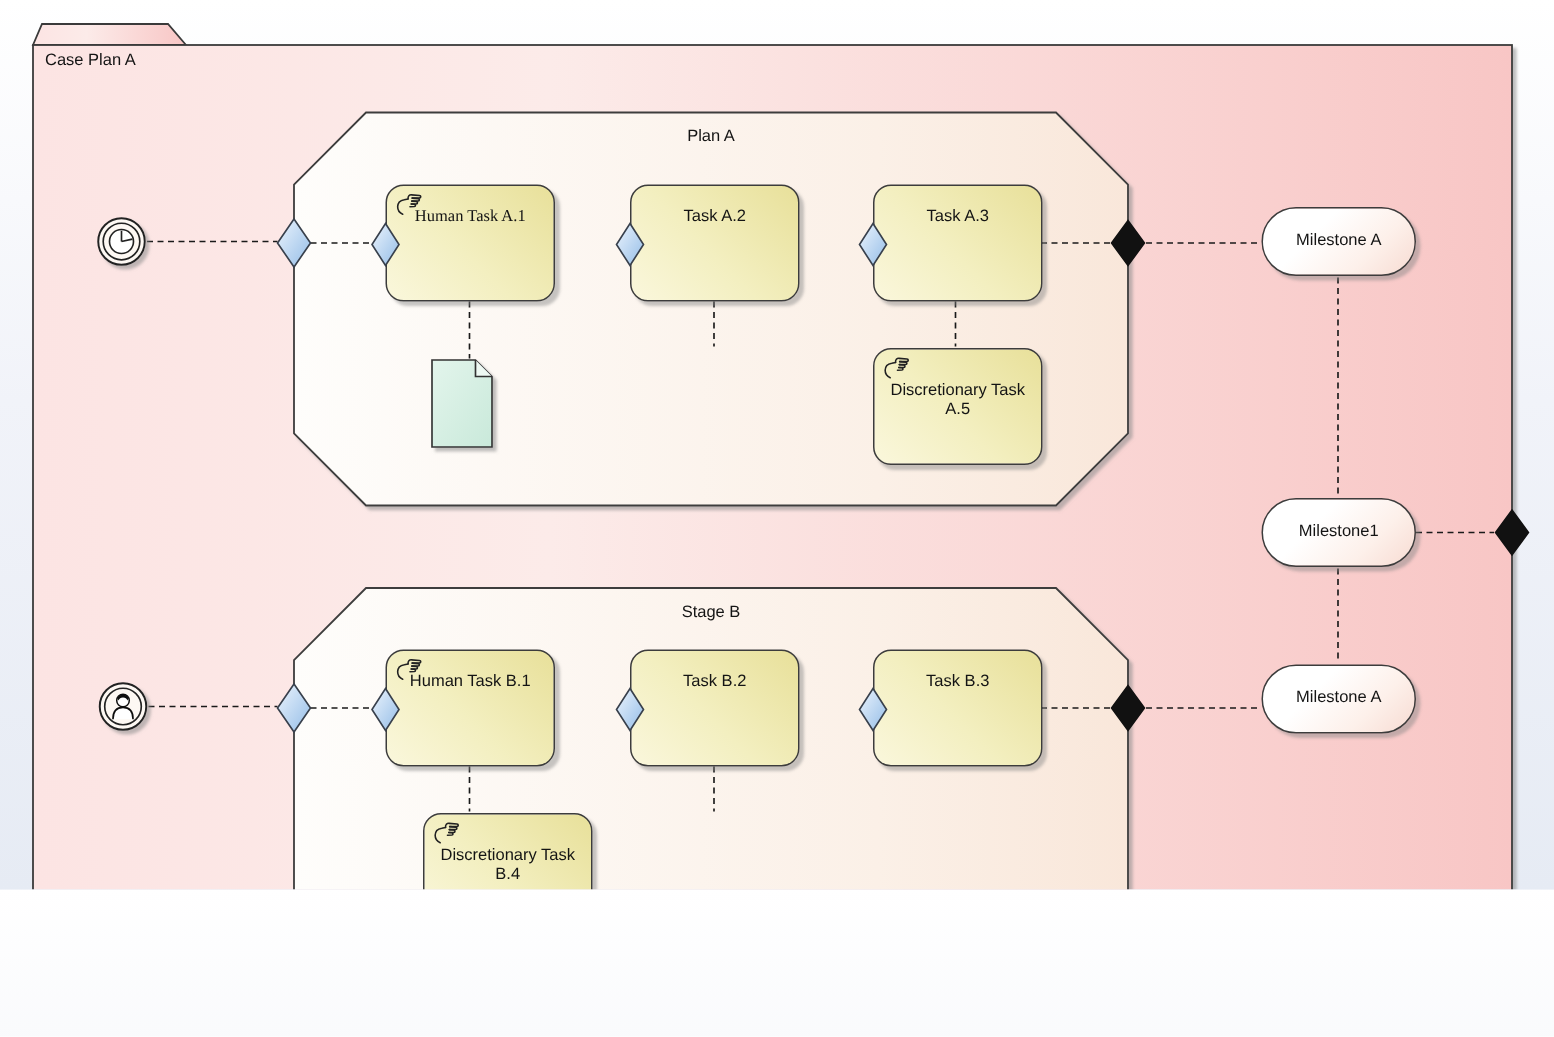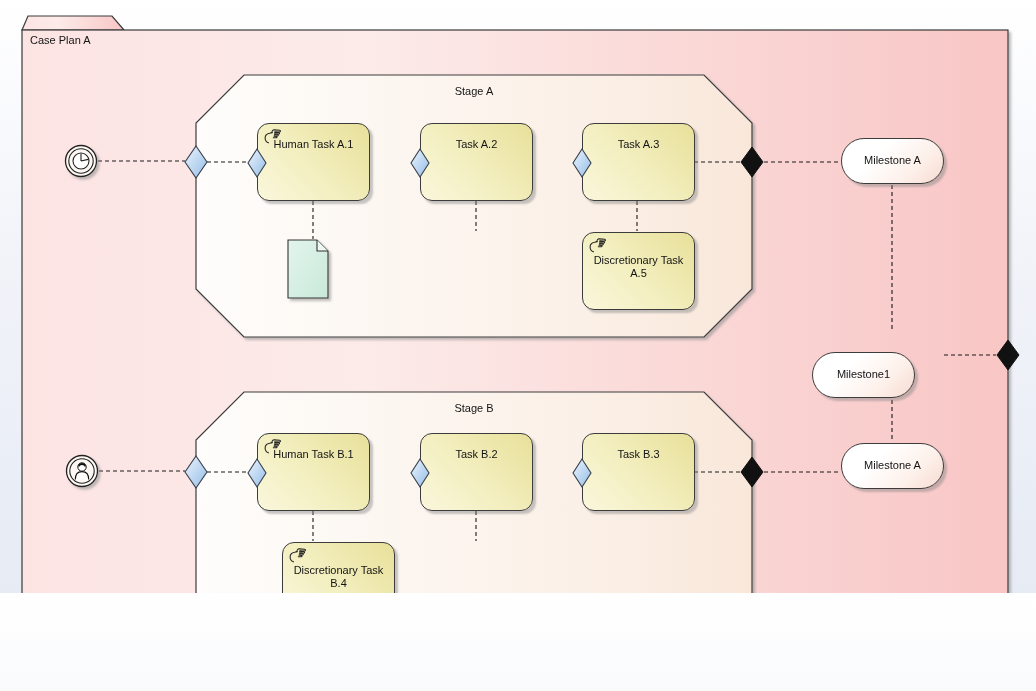--- a/index.html
+++ b/index.html
@@ -124,24 +124,24 @@
       <circle cx="82" cy="471" r="12.2" fill="none" stroke="#222" stroke-width="1.1"></circle>
       <g>
         <circle cx="82" cy="467" r="4.2" fill="#ffffff" stroke="#111" stroke-width="1"></circle>
         <path d="M78.2,465.4 A4.2,4.2 0 0 1 85.8,465.4 L85,467 A3.2,3 0 0 0 79,467 Z" fill="#111"></path>
         <path d="M75.3,479.5 C75.3,473.5 78,471.6 82,471.6 C86,471.6 88.7,473.5 88.7,479.5" fill="#ffffff" stroke="#111" stroke-width="1.1"></path>
       </g>
     </g>
   </svg>
 
   <div class="lbl" style="left:30px;top:34px;">Case Plan A</div>
-  <div class="stage-label" style="top:85px;">Stage A</div>
+  <div class="stage-label" style="top:85px;">Plan A</div>
   <div class="stage-label" style="top:402px;">Stage B</div>
 
-  <div class="task" style="left:257px;top:123px;">
+  <div class="task" style="left:257px;top:123px;font-family:Liberation Serif, serif;">
     <svg class="hand">
         <use href="#hand"></use>
       </svg>
     <div class="task-label">Human Task A.1</div>
   </div>
   <div class="task" style="left:420px;top:123px;">
     <div class="task-label">Task A.2</div>
   </div>
   <div class="task" style="left:582px;top:123px;">
     <div class="task-label">Task A.3</div>
@@ -168,21 +168,21 @@
   <div class="task disc" style="left:257px;top:542px;margin-left:25px;">
     <svg class="hand">
         <use href="#hand"></use>
       </svg>
     <div class="task-label">Discretionary Task B.4</div>
   </div>
 
   <div class="milestone" style="left:841px;top:138px;">
     <span class="milestone-label">Milestone A</span>
   </div>
-  <div class="milestone" style="left:812px;top:332px;margin-top:20px;">
+  <div class="milestone" style="left:841px;top:332px;">
     <span class="milestone-label">Milestone1</span>
   </div>
   <div class="milestone" style="left:841px;top:443px;">
     <span class="milestone-label">Milestone A</span>
   </div>
 
   <svg class="layer" viewBox="0 0 1036 691" style="pointer-events:none">
     <defs>
       <linearGradient id="gBlue" x1="0" y1="0" x2="1" y2="1">
         <stop offset="0" stop-color="#ecf4fd"></stop>

